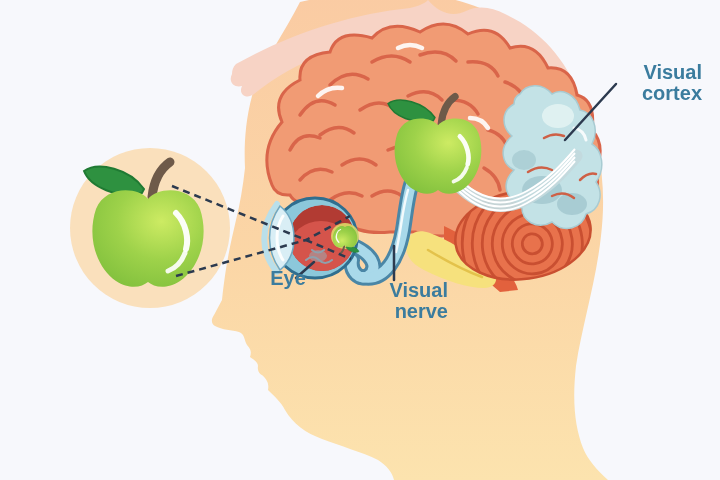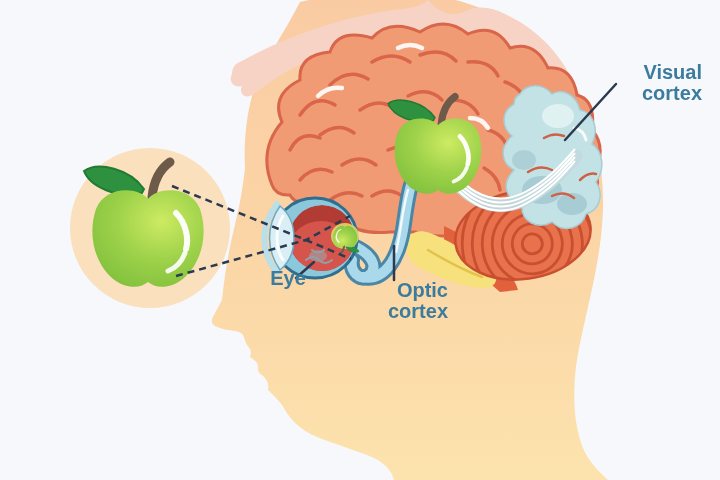--- a/index.html
+++ b/index.html
@@ -241,15 +241,15 @@
   </g>
 
   <g fill="none" stroke="#2C3A4F" stroke-width="2.5" stroke-linecap="round">
     <path d="M 296,278 L 314,262"></path>
     <path d="M 394,246 L 394,280"></path>
     <path d="M 616,84 L 565,140"></path>
   </g>
 </svg>
 
 <div class="diagram-label" id="eye-label">Eye</div>
-<div class="diagram-label" id="optic-nerve-label">Optic cortex</div>
+<div class="diagram-label" id="optic-nerve-label">Visual nerve</div>
 <div class="diagram-label" id="visual-cortex-label">Visual cortex</div>
 </div>
 
 </body></html>

